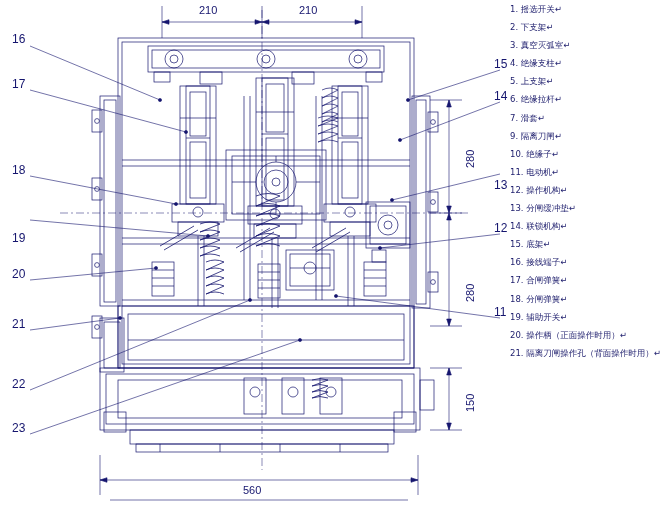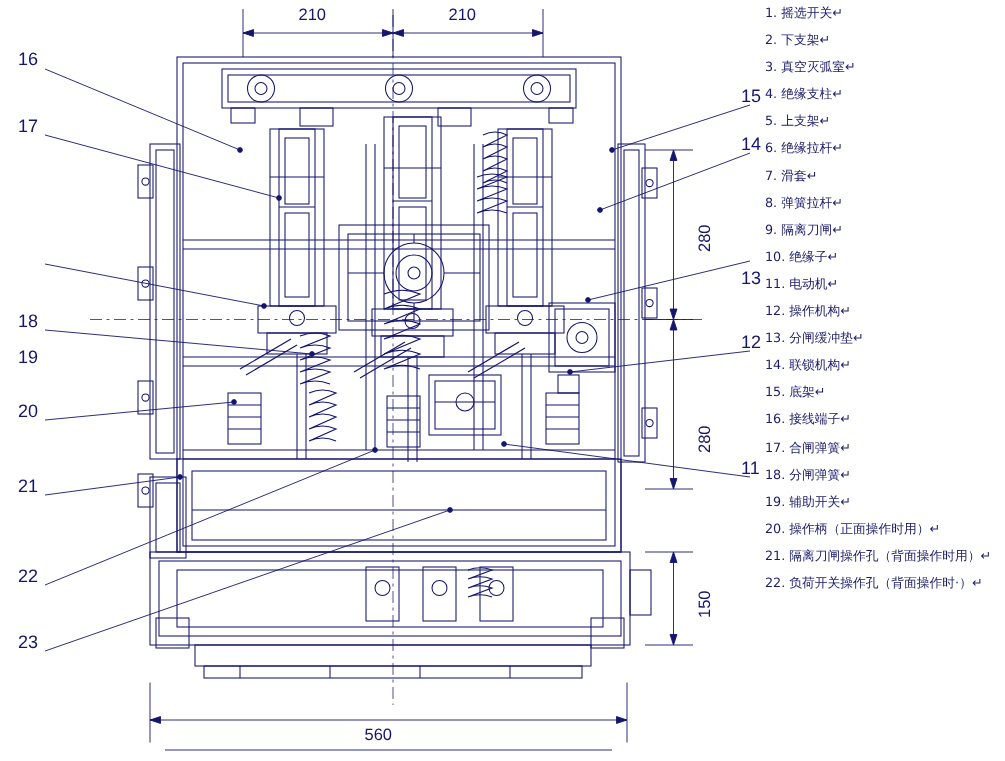--- a/index.html
+++ b/index.html
@@ -27,35 +27,33 @@
 <div id="root">
 
   <div class="legend">
     <div class="legend-item">1. 摇选开关↵</div>
     <div class="legend-item">2. 下支架↵</div>
     <div class="legend-item">3. 真空灭弧室↵</div>
     <div class="legend-item">4. 绝缘支柱↵</div>
     <div class="legend-item">5. 上支架↵</div>
     <div class="legend-item">6. 绝缘拉杆↵</div>
     <div class="legend-item">7. 滑套↵</div>
-    <div class="legend-item">8. 弹簧拉杆↵</div>
     <div class="legend-item">9. 隔离刀闸↵</div>
     <div class="legend-item">10. 绝缘子↵</div>
     <div class="legend-item">11. 电动机↵</div>
     <div class="legend-item">12. 操作机构↵</div>
     <div class="legend-item">13. 分闸缓冲垫↵</div>
     <div class="legend-item">14. 联锁机构↵</div>
     <div class="legend-item">15. 底架↵</div>
     <div class="legend-item">16. 接线端子↵</div>
     <div class="legend-item">17. 合闸弹簧↵</div>
     <div class="legend-item">18. 分闸弹簧↵</div>
     <div class="legend-item">19. 辅助开关↵</div>
     <div class="legend-item">20. 操作柄（正面操作时用）↵</div>
     <div class="legend-item">21. 隔离刀闸操作孔（背面操作时用）↵</div>
-    <div class="legend-item">22. 负荷开关操作孔（背面操作时·）↵</div>
   </div>
 
   <div id="draw">
   <svg width="510" height="507" viewBox="0 0 510 507" xmlns="http://www.w3.org/2000/svg">
     <g stroke="#15156e" fill="none" stroke-width="0.7" shape-rendering="geometricPrecision">
 
       <g stroke-width="0.6">
         <line x1="162" y1="6" x2="162" y2="38"></line>
         <line x1="262" y1="6" x2="262" y2="38"></line>
         <line x1="362" y1="6" x2="362" y2="38"></line>
@@ -315,21 +313,21 @@
 
   <div class="dim" style="left:199px;top:4px;">210</div>
   <div class="dim" style="left:299px;top:4px;">210</div>
   <div class="dimv" style="left:464px;top:168px;">280</div>
   <div class="dimv" style="left:464px;top:302px;">280</div>
   <div class="dimv" style="left:464px;top:412px;">150</div>
   <div class="dim" style="left:243px;top:484px;">560</div>
 
   <div class="callout" style="left:12px;top:32px;">16</div>
   <div class="callout" style="left:12px;top:77px;">17</div>
-  <div class="callout" style="left:12px;top:163px;margin-top:44px;">18</div>
+  <div class="callout" style="left:12px;top:163px;">18</div>
   <div class="callout" style="left:12px;top:207px;margin-top:24px;">19</div>
   <div class="callout" style="left:12px;top:267px;">20</div>
   <div class="callout" style="left:12px;top:317px;">21</div>
   <div class="callout" style="left:12px;top:377px;">22</div>
   <div class="callout" style="left:12px;top:421px;">23</div>
 
   <div class="callout" style="left:494px;top:57px;">15</div>
   <div class="callout" style="left:494px;top:89px;">14</div>
   <div class="callout" style="left:494px;top:161px;margin-top:17px;">13</div>
   <div class="callout" style="left:494px;top:221px;">12</div>

